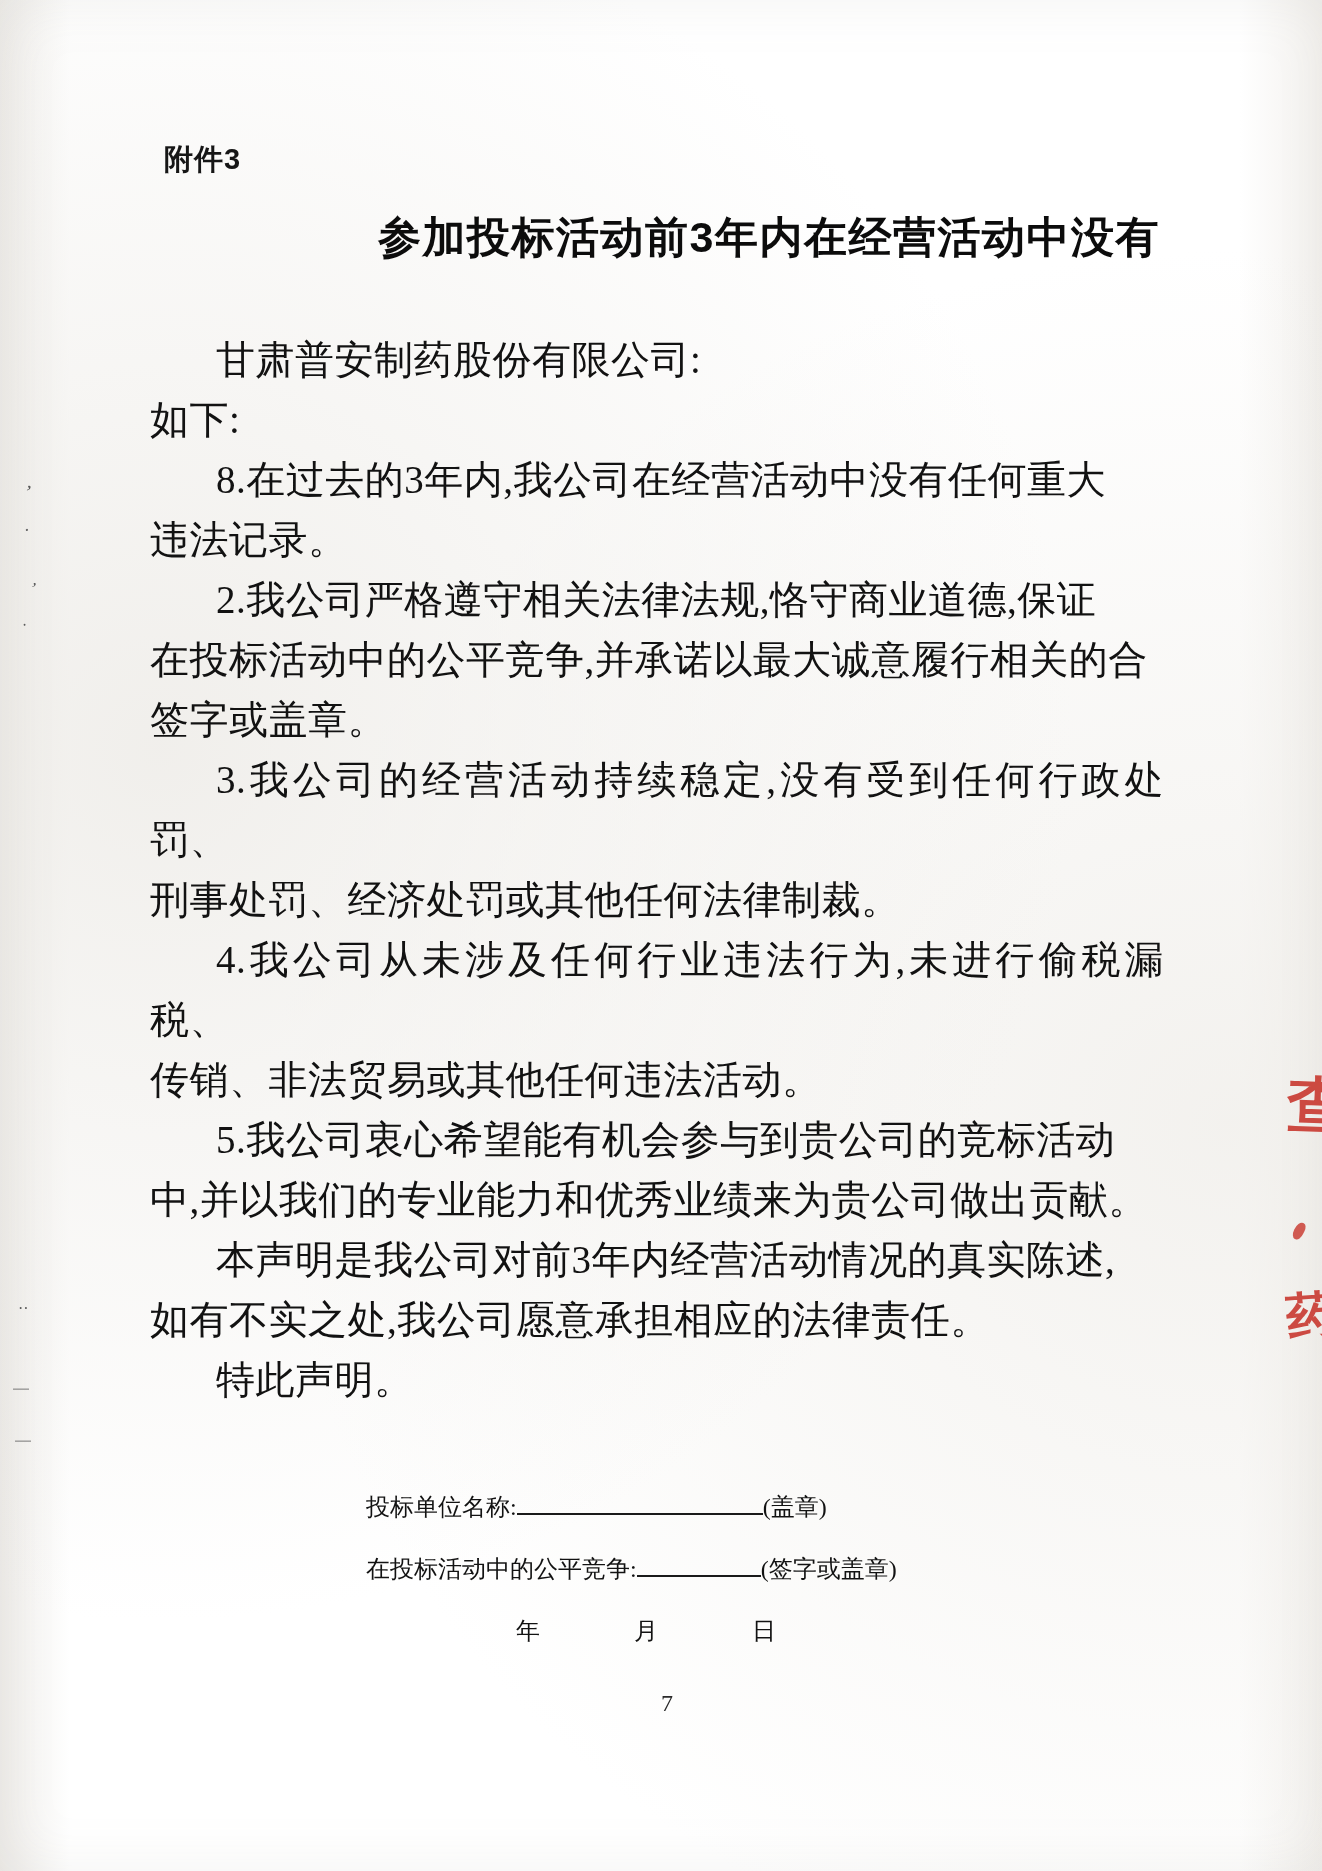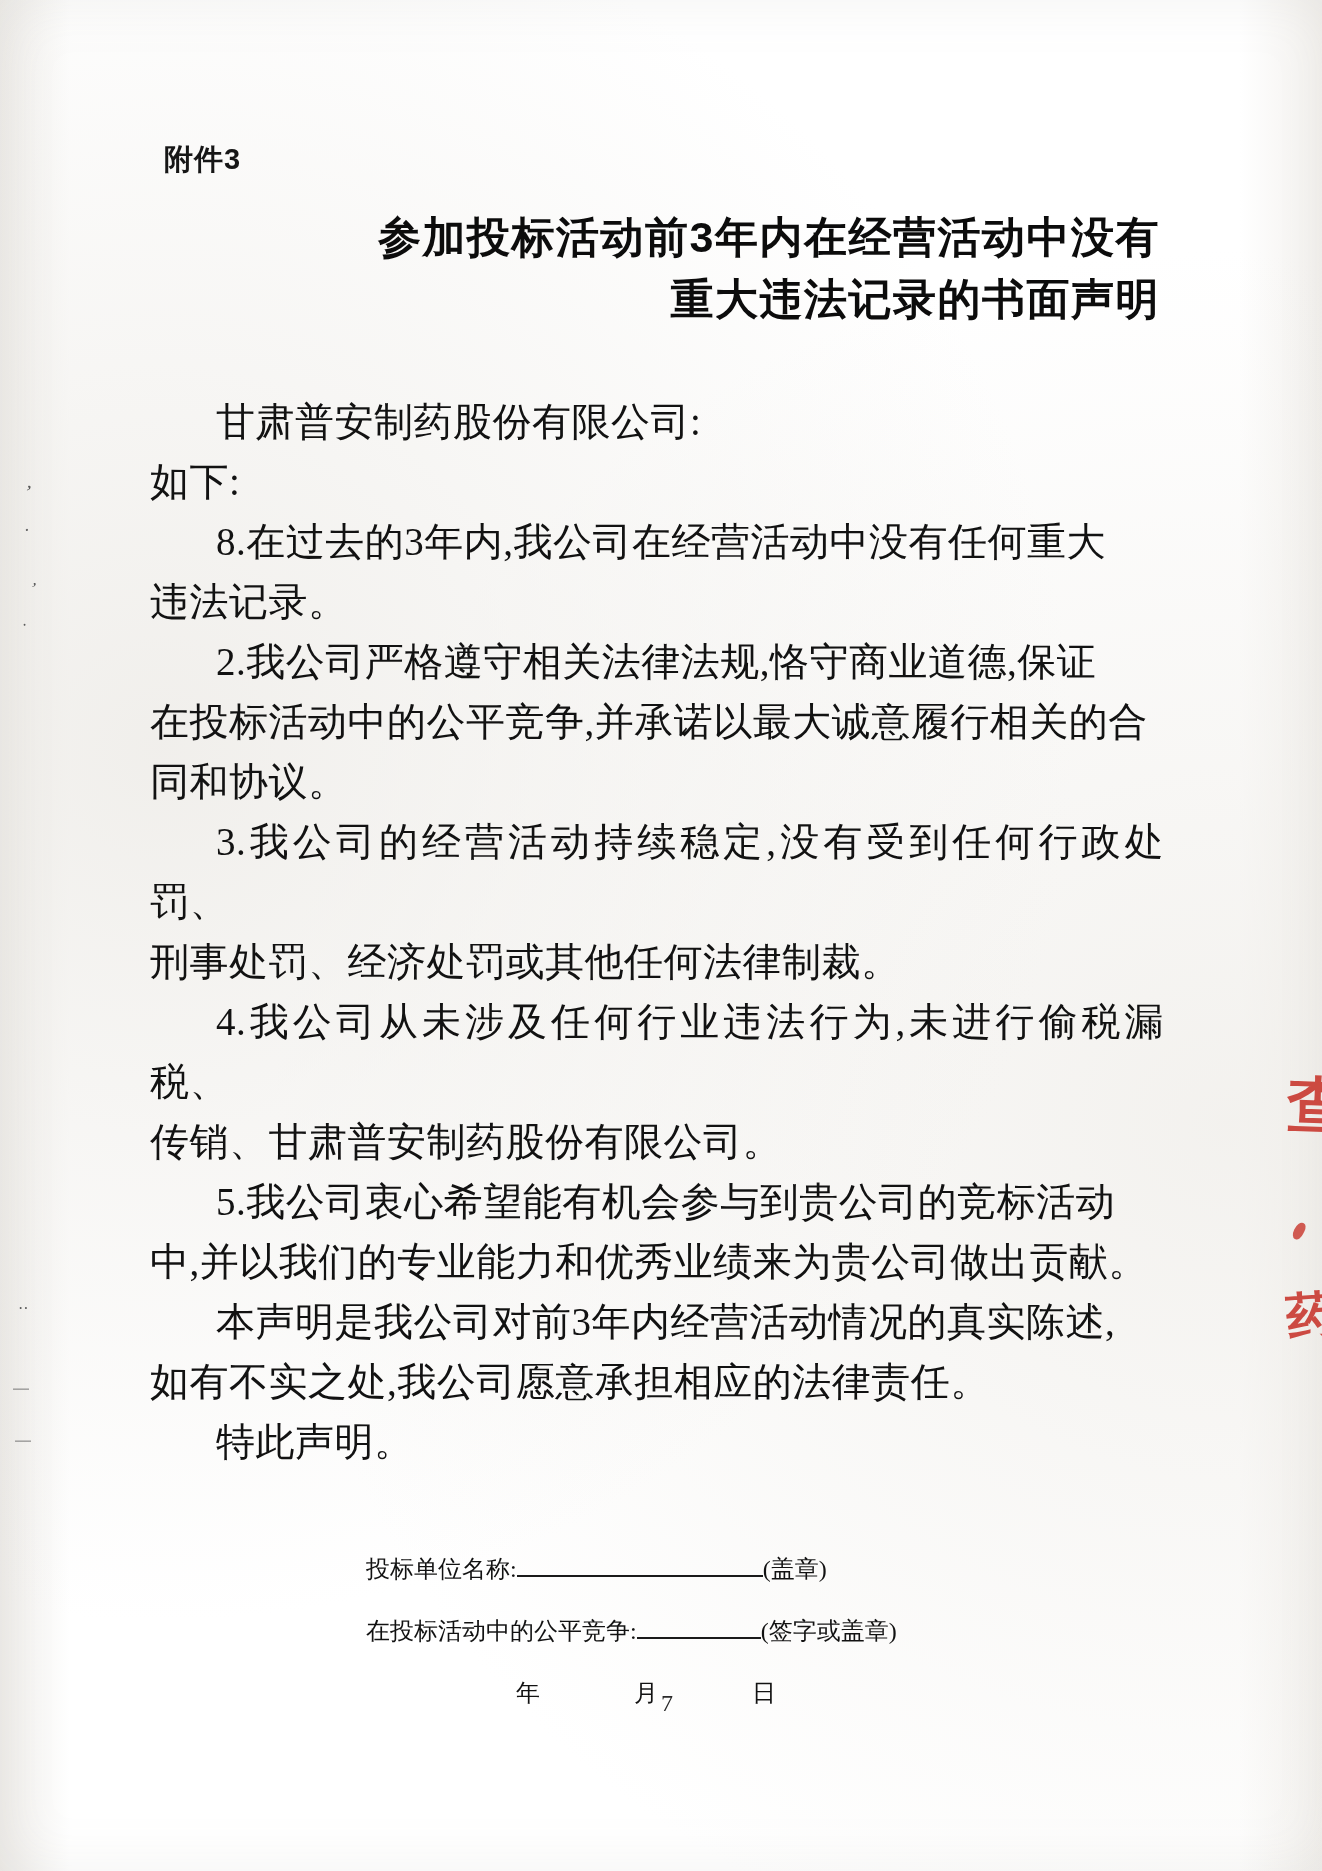--- a/index.html
+++ b/index.html
@@ -182,35 +182,34 @@
 <body>
 
 <div id="page">
 
   <div class="doc">
 
     <div class="attach-label">附件3</div>
 
     <div class="title">
       <span class="line1">参加投标活动前3年内在经营活动中没有</span>
-      <span class="line2">重大违法记录的书面声明</span>
     </div>
 
     <div class="body-text">
       <p class="para">甘肃普安制药股份有限公司:</p>
       <p class="para noindent">如下:</p>
       <p class="para">8.在过去的3年内,我公司在经营活动中没有任何重大</p>
       <p class="para noindent">违法记录。</p>
       <p class="para">2.我公司严格遵守相关法律法规,恪守商业道德,保证</p>
       <p class="para noindent">在投标活动中的公平竞争,并承诺以最大诚意履行相关的合</p>
-      <p class="para noindent">同和协议。</p>
+      <p class="para noindent">签字或盖章。</p>
       <p class="para">3.我公司的经营活动持续稳定,没有受到任何行政处罚、</p>
       <p class="para noindent">刑事处罚、经济处罚或其他任何法律制裁。</p>
       <p class="para">4.我公司从未涉及任何行业违法行为,未进行偷税漏税、</p>
-      <p class="para noindent">传销、甘肃普安制药股份有限公司。</p>
+      <p class="para noindent">传销、非法贸易或其他任何违法活动。</p>
       <p class="para">5.我公司衷心希望能有机会参与到贵公司的竞标活动</p>
       <p class="para noindent">中,并以我们的专业能力和优秀业绩来为贵公司做出贡献。</p>
       <p class="para">本声明是我公司对前3年内经营活动情况的真实陈述,</p>
       <p class="para noindent">如有不实之处,我公司愿意承担相应的法律责任。</p>
       <p class="para">特此声明。</p>
     </div>
 
     <div class="sign-block">
       <div class="sign-line">
         <span>投标单位名称:</span><span class="blank blank-long"></span><span>(盖章)</span>

